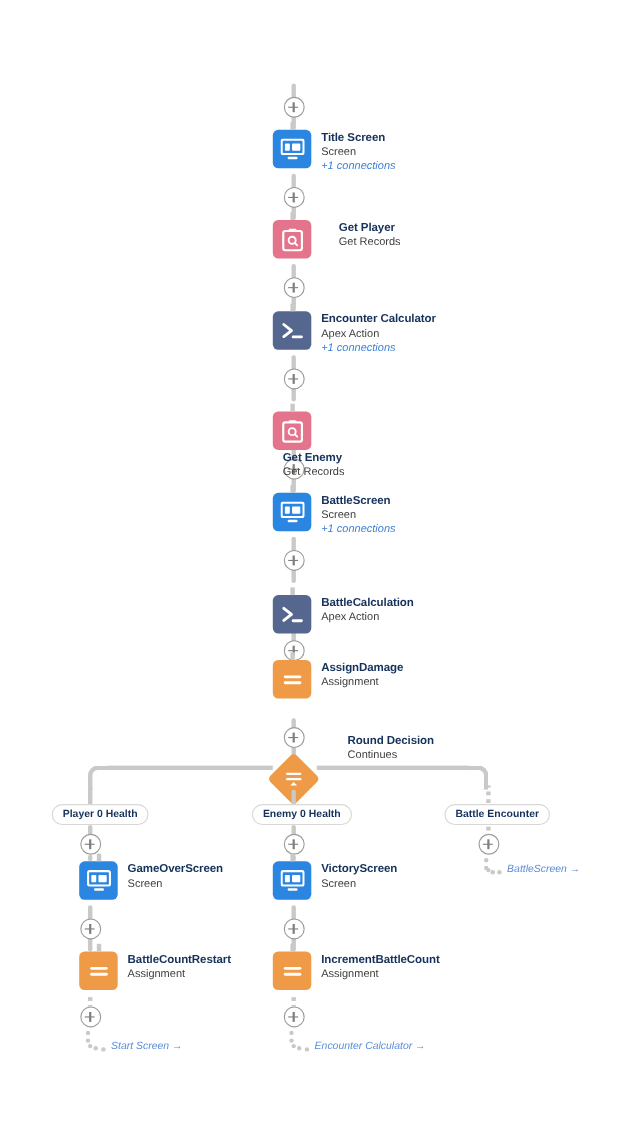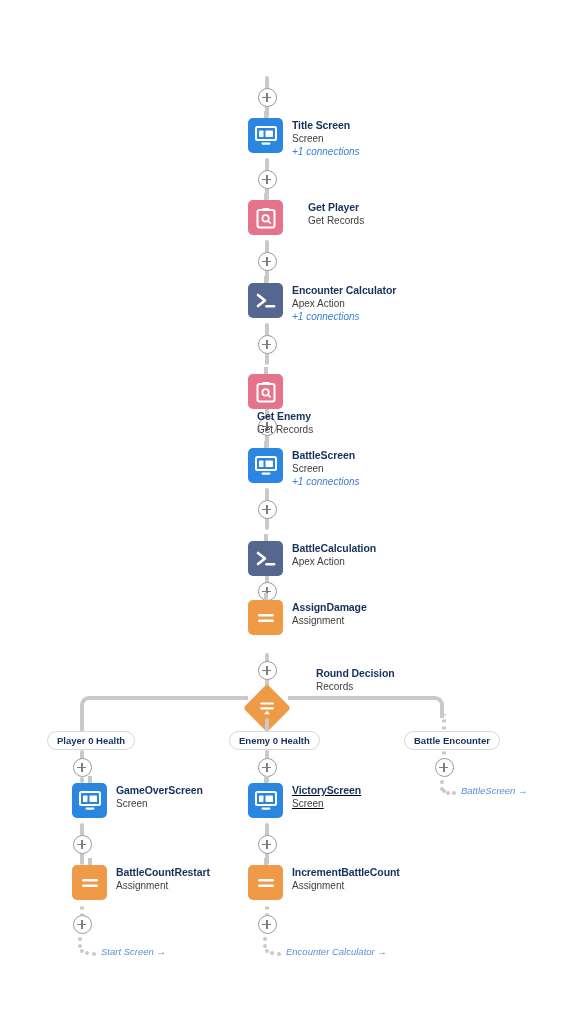--- a/index.html
+++ b/index.html
@@ -303,21 +303,21 @@
       </svg>
     </div>
     <div class="node-text">
       <div class="node-title">AssignDamage</div>
       <div class="node-sub">Assignment</div>
     </div>
   </div>
 
   <div class="node-text" style="position:absolute; left:284px; top:666px;margin-left:32px;">
     <div class="node-title">Round Decision</div>
-    <div class="node-sub">Records</div>
+    <div class="node-sub">Continues</div>
   </div>
 
   <div class="diamond-wrap" style="left:243px; top:684px;">
     <div class="diamond" style="left:7px; top:7px;"></div>
     <div class="diamond-glyph">
       <svg width="20" height="20" viewBox="0 0 20 20" aria-hidden="true">
         <rect x="3" y="4.4" width="14" height="2.2" rx="1.1" fill="#ffffff"></rect>
         <rect x="3" y="9.2" width="14" height="2.2" rx="1.1" fill="#ffffff"></rect>
         <path d="M10 12.8 L13.2 16.2 L6.8 16.2 Z" fill="#ffffff"></path>
       </svg>
@@ -365,21 +365,21 @@
         <rect x="10.5" y="4.5" width="7.5" height="6.5" rx="0.8" fill="#ffffff"></rect>
         <rect x="6.5" y="16.4" width="9" height="2.3" rx="1.1" fill="#ffffff"></rect>
       </svg>
     </div>
     <div class="node-text">
       <div class="node-title">GameOverScreen</div>
       <div class="node-sub">Screen</div>
     </div>
   </div>
 
-  <div class="node" style="left:248px; top:783px;text-decoration:underline;">
+  <div class="node" style="left:248px; top:783px;">
     <div class="node-icon ic-screen">
       <div class="nub"></div>
       <svg width="22" height="20" viewBox="0 0 22 20" aria-hidden="true">
         <rect x="1" y="1" width="20" height="13" rx="1.6" fill="none" stroke="#ffffff" stroke-width="2"></rect>
         <rect x="4" y="4.5" width="4.5" height="6.5" rx="0.8" fill="#ffffff"></rect>
         <rect x="10.5" y="4.5" width="7.5" height="6.5" rx="0.8" fill="#ffffff"></rect>
         <rect x="6.5" y="16.4" width="9" height="2.3" rx="1.1" fill="#ffffff"></rect>
       </svg>
     </div>
     <div class="node-text">

